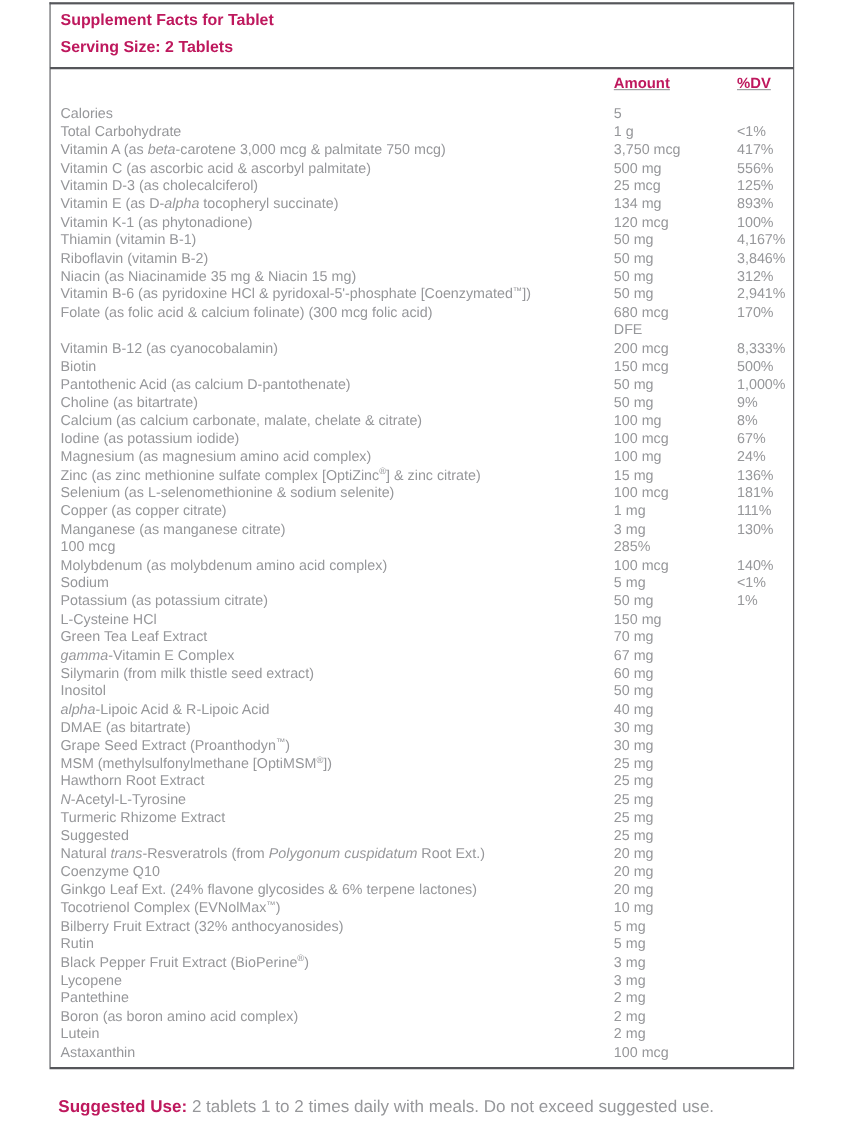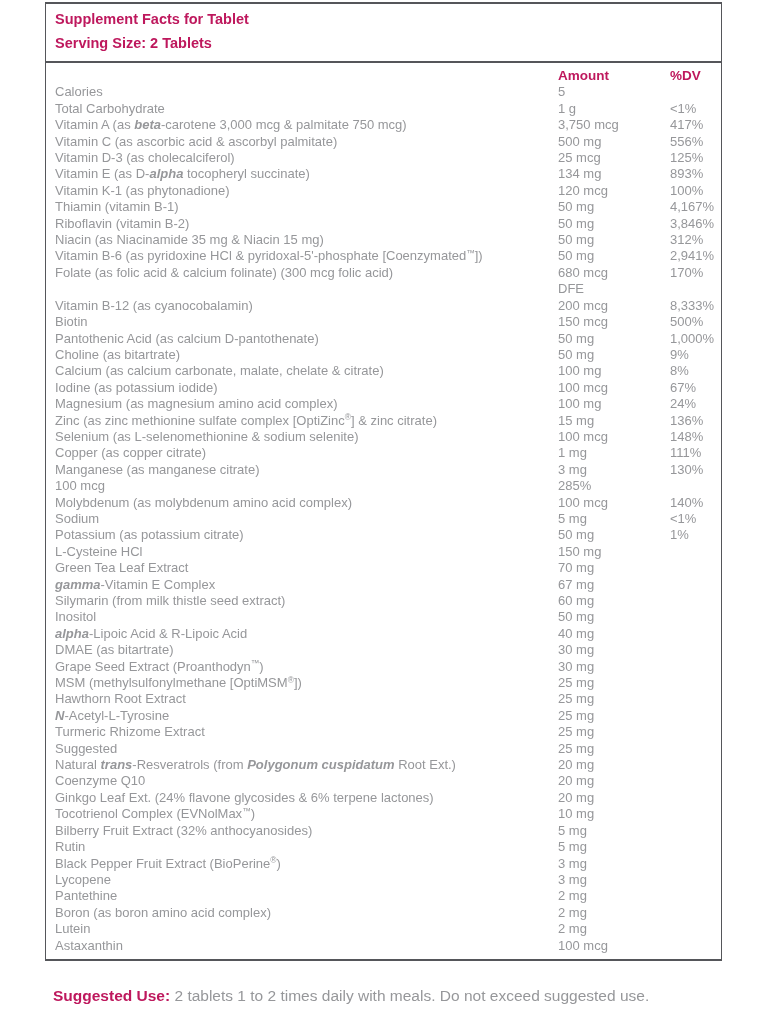--- a/index.html
+++ b/index.html
@@ -35,26 +35,28 @@
     padding: 5px 4px 5px 9px;
   }
   .t-row {
     display: grid;
     grid-template-columns: 503px 112px auto;
     font-size: 13px;
     line-height: 16.4px;
     color: #96979a;
   }
   .t-head {
+    margin-bottom: 11px;
     font-size: 13.5px;
+    text-decoration: underline;
   }
   .c-name   { white-space: pre-line; padding-right: 6px; }
   .c-amount { white-space: pre-line; }
   .c-dv     { }
-  i { font-style: italic; font-weight: bold; }
+  i { font-style: italic; }
   sup {
     font-size: 8.5px;
     line-height: 0;
     vertical-align: super;
     position: relative; top: 1px;
   }
 
   .footer {
     margin-top: 25px;
     margin-left: 8px;
@@ -178,21 +180,21 @@
           <div class="c-dv">24%</div>
         </div>
         <div class="t-row">
           <div class="c-name">Zinc (as zinc methionine sulfate complex [OptiZinc<sup>®</sup>] &amp; zinc citrate)</div>
           <div class="c-amount">15 mg</div>
           <div class="c-dv">136%</div>
         </div>
         <div class="t-row">
           <div class="c-name">Selenium (as L-selenomethionine &amp; sodium selenite)</div>
           <div class="c-amount">100 mcg</div>
-          <div class="c-dv">148%</div>
+          <div class="c-dv">181%</div>
         </div>
         <div class="t-row">
           <div class="c-name">Copper (as copper citrate)</div>
           <div class="c-amount">1 mg</div>
           <div class="c-dv">111%</div>
         </div>
         <div class="t-row">
           <div class="c-name">Manganese (as manganese citrate)</div>
           <div class="c-amount">3 mg</div>
           <div class="c-dv">130%</div>

